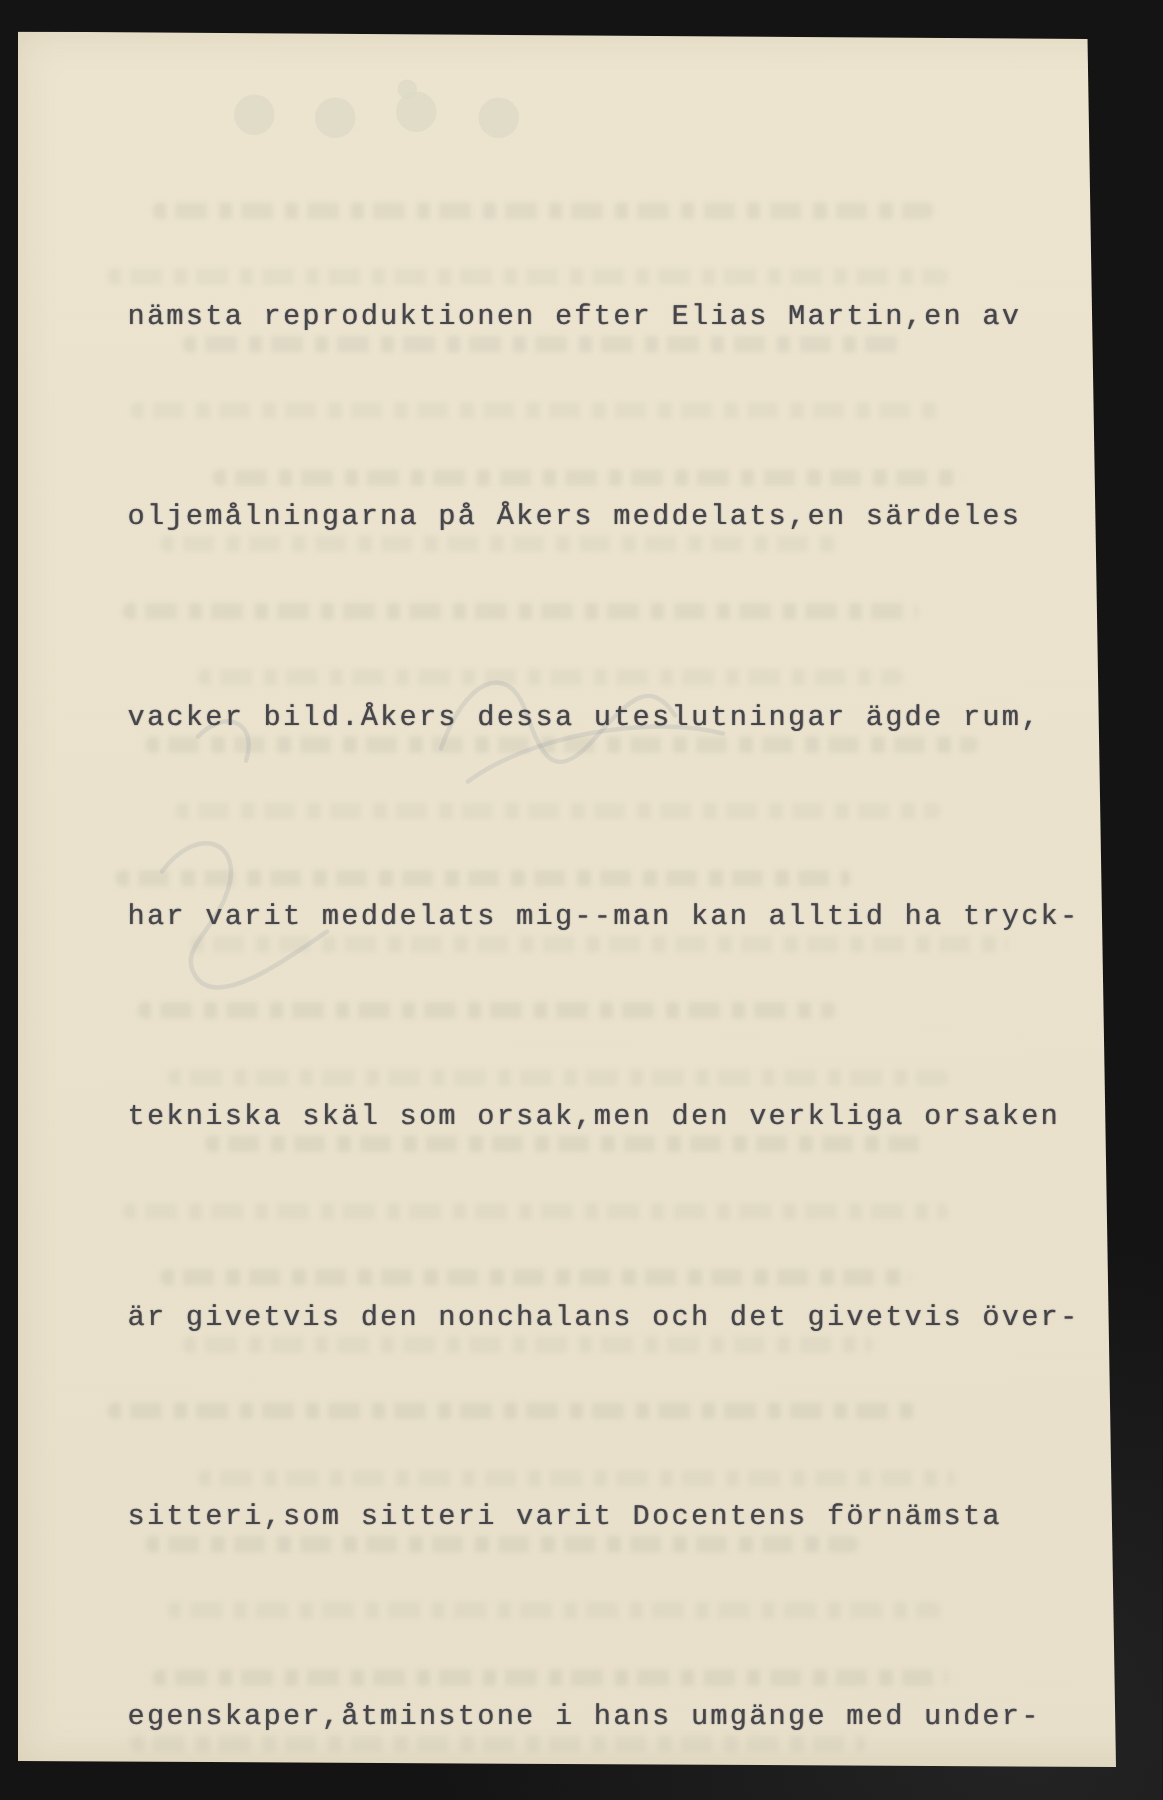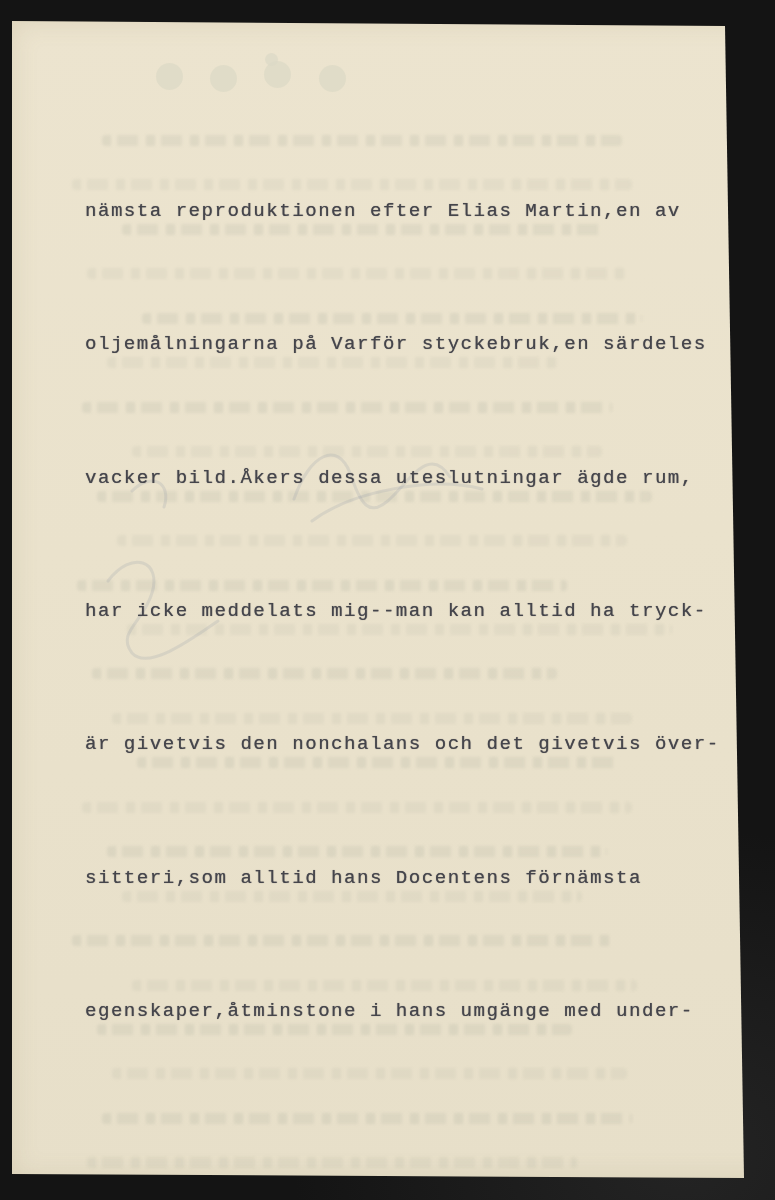--- a/index.html
+++ b/index.html
@@ -83,25 +83,26 @@
     <g fill="none" stroke="rgba(125,135,158,0.17)" stroke-width="3" stroke-linecap="round">
       <path d="M282 478 C298 432,326 420,338 452 C348 480,356 502,382 474 C404 450,420 428,438 456"></path>
       <path d="M300 500 C340 470,420 455,470 468"></path>
       <path d="M96 560 C120 528,150 540,140 572 C132 600,104 612,120 632 C136 650,180 618,206 600"></path>
       <path d="M120 470 C140 450,160 462,152 486"></path>
     </g>
   </svg>
 
   <div class="typed">
     <div class="line"><span>nämsta reproduktionen efter Elias Martin,en av</span></div>
-    <div class="line"><span>oljemålningarna på Varför styckebruk,en särdeles</span></div>
+    <div class="line"><span>oljemålningarna på Åkers meddelats,en särdeles</span></div>
     <div class="line"><span>vacker bild.Åkers dessa uteslutningar ägde rum,</span></div>
-    <div class="line"><span>har icke meddelats mig--man kan alltid ha tryck-</span></div>
+    <div class="line"><span>har varit meddelats mig--man kan alltid ha tryck-</span></div>
+    <div class="line"><span>tekniska skäl som orsak,men den verkliga orsaken</span></div>
     <div class="line"><span>är givetvis den nonchalans och det givetvis över-</span></div>
-    <div class="line"><span>sitteri,som alltid hans Docentens förnämsta</span></div>
+    <div class="line"><span>sitteri,som sitteri varit Docentens förnämsta</span></div>
     <div class="line"><span>egenskaper,åtminstone i hans umgänge med under-</span></div>
     
     
     
     
     
     
     
     
     

